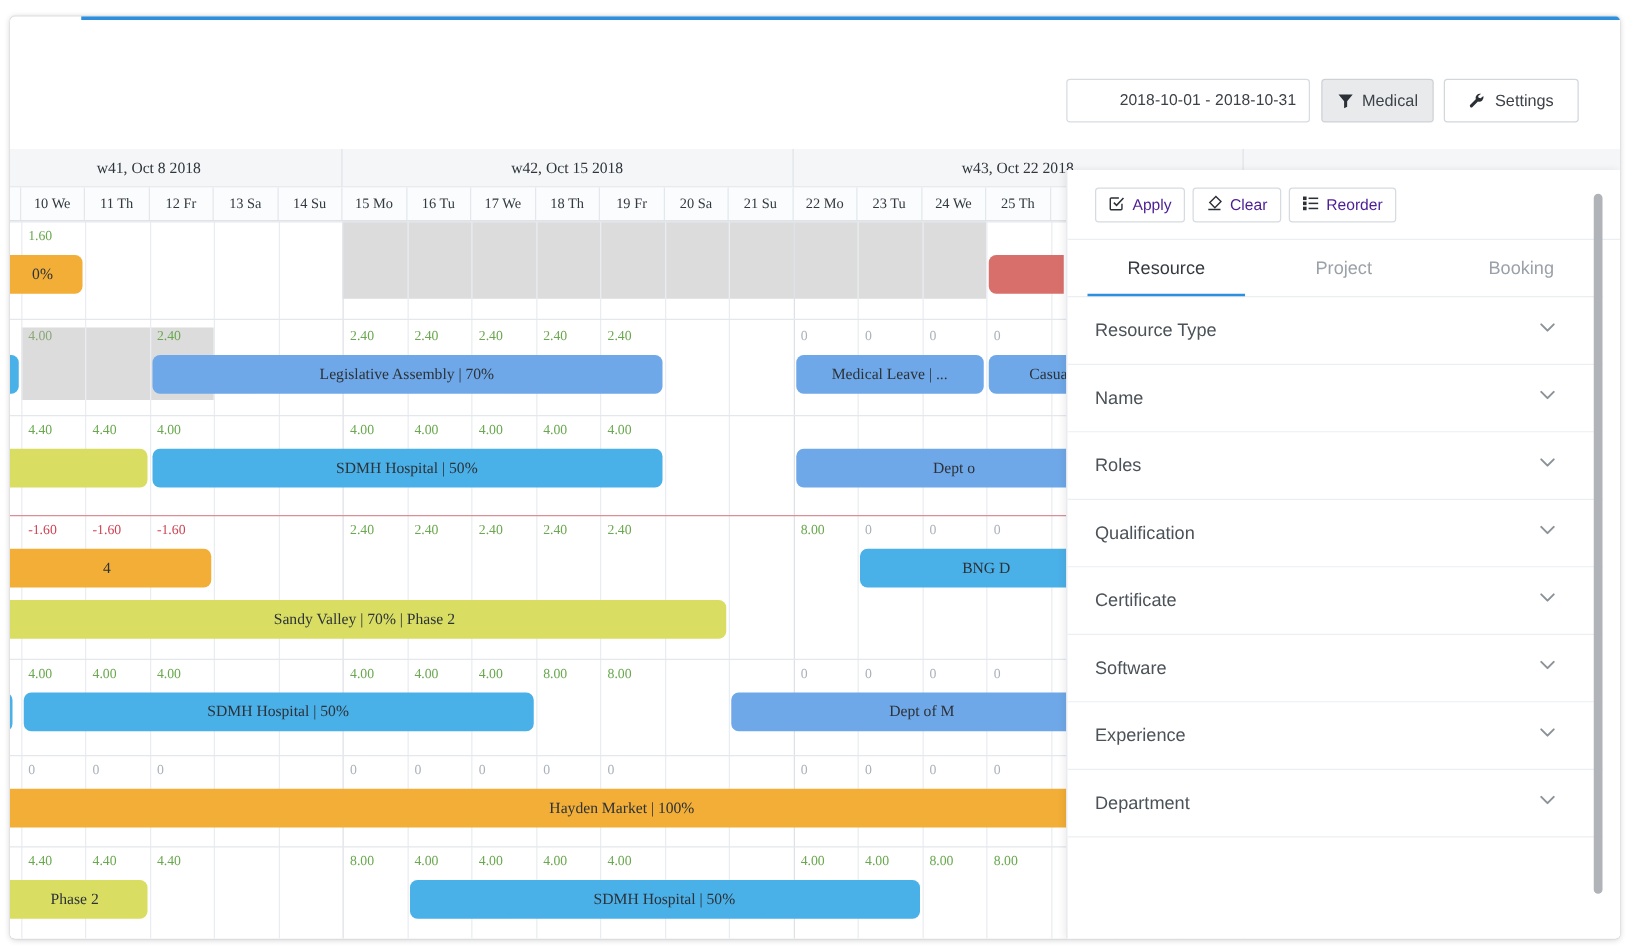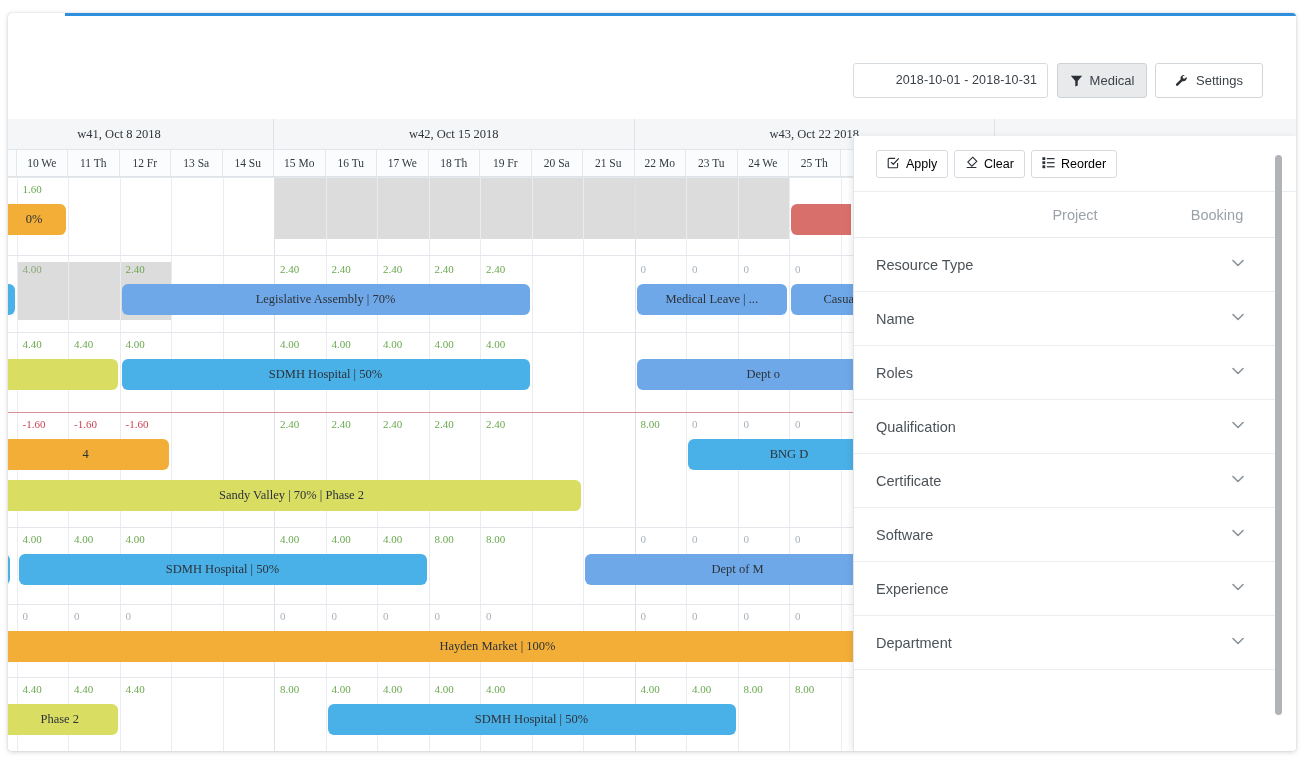--- a/index.html
+++ b/index.html
@@ -132,21 +132,21 @@
   }
   #panel-actions {
     position: absolute; left: 0; top: 0; width: 443px; height: 56px;
     background: #fff; border-bottom: 1px solid #eceff2;
   }
   .pbtn {
     position: absolute; top: 14px; height: 28px;
     border: 1px solid #d6dbe0; border-radius: 3px; background: #fff;
     display: flex; align-items: center; gap: 6px;
     padding: 0 10px;
-    font-size: 12.5px; color: #000000;
+    font-size: 12.5px; color: #4c1d95;
     cursor: pointer; user-select: none;
   }
   #btn-apply   { left: 22px; }
   #btn-clear   { left: 100px; }
   #btn-reorder { left: 177px; }
 
   #panel-tabs {
     position: absolute; left: 0; top: 56px; width: 428px; height: 46px;
     border-bottom: 1px solid #e6e9ec; background: #fff;
   }
@@ -412,20 +412,21 @@
             <rect x="6" y="2.5" width="9.5" height="1.5" fill="#2b3036"></rect>
             <rect x="6" y="7.5" width="9.5" height="1.5" fill="#2b3036"></rect>
             <rect x="6" y="12.5" width="9.5" height="1.5" fill="#2b3036"></rect>
           </svg>
         </span>
         <span>Reorder</span>
       </div>
     </div>
 
     <div id="panel-tabs">
+        <div class="ptab active" style="left: 8px;">Resource</div>
         <div class="ptab" style="left: 150px;">Project</div>
         <div class="ptab" style="left: 292px;">Booking</div>
       </div>
     <div id="panel-list">
         <div class="pitem">
           <span class="pitem-label">Resource Type</span>
           <span class="chev"><svg width="16" height="16" viewBox="0 0 16 16">
               <path d="M3 5.5L8 10.5l5-5" fill="none" stroke="#8b9399" stroke-width="1.6" stroke-linecap="round" stroke-linejoin="round"></path>
             </svg></span>
         </div>

